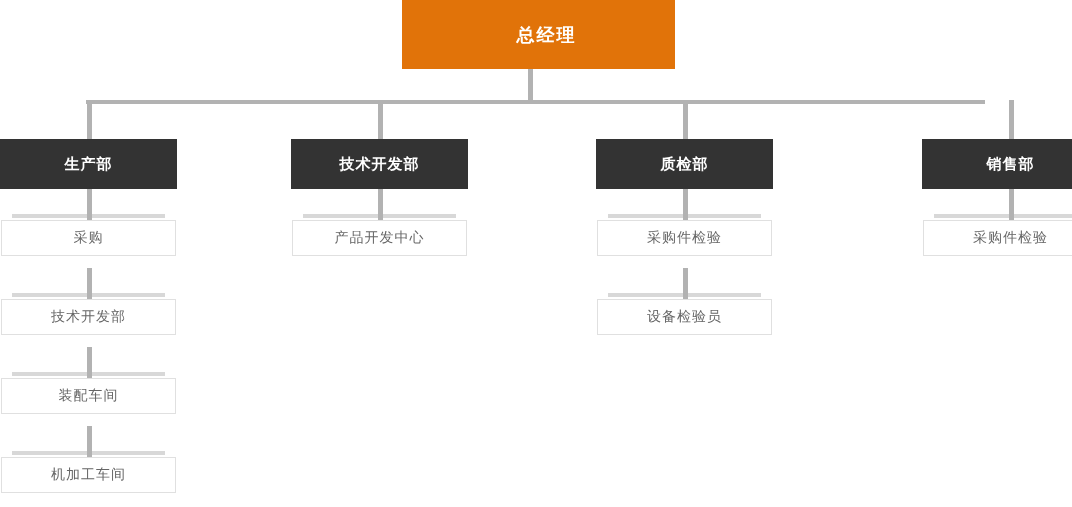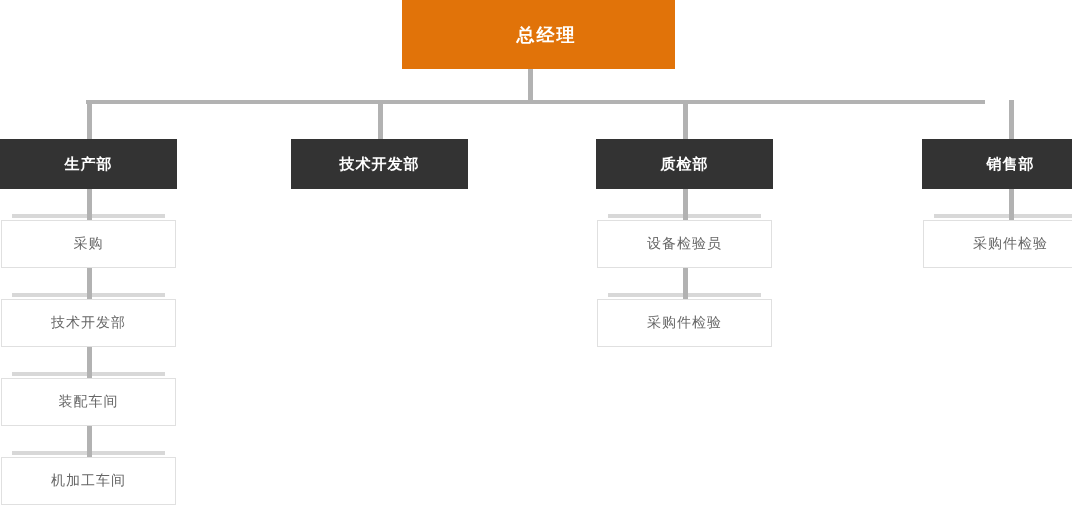--- a/index.html
+++ b/index.html
@@ -76,21 +76,21 @@
   .vline{
     position:absolute;
     top:-31px; left:50%;
     width:5px; height:31px;
     margin-left:-2px;
     background:var(--connector);
     z-index:2;
   }
   .node{
     position:relative;
-    height:48px;
+    height:36px;
     margin:0 1px;
     background:var(--node-bg);
     border:1px solid var(--node-border);
     box-sizing:border-box;
     display:flex; align-items:center; justify-content:center;
     font-size:14px; color:var(--node-text); letter-spacing:1px;
     z-index:1;
   }
   .node::before{
     content:"";
@@ -138,36 +138,42 @@
         <div class="node">
           <span>机加工车间</span>
         </div>
       </div>
     </div>
     <div class="column" style="left: 291px;">
       <div class="drop"></div>
       <div class="dept-box">
         <span>技术开发部</span>
       </div>
+      <div class="node-wrap">
+        <div class="vline"></div>
+        <div class="node">
+          <span>产品开发中心</span>
+        </div>
+      </div>
     </div>
     <div class="column" style="left: 596px; font-family: Liberation Serif, serif;">
       <div class="drop"></div>
       <div class="dept-box">
         <span>质检部</span>
       </div>
       <div class="node-wrap">
         <div class="vline"></div>
         <div class="node">
-          <span>设备检验员</span>
+          <span>采购件检验</span>
         </div>
       </div>
       <div class="node-wrap">
         <div class="vline"></div>
         <div class="node">
-          <span>采购件检验</span>
+          <span>设备检验员</span>
         </div>
       </div>
     </div>
     <div class="column" style="left: 922px;">
       <div class="drop"></div>
       <div class="dept-box">
         <span>销售部</span>
       </div>
       <div class="node-wrap">
         <div class="vline"></div>

